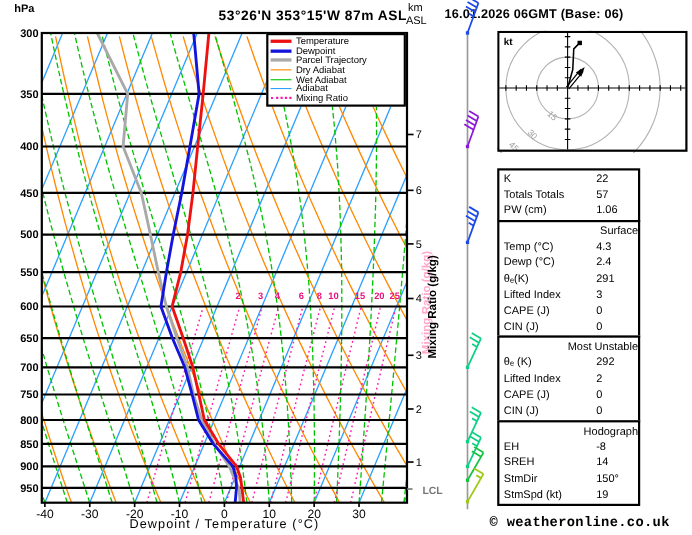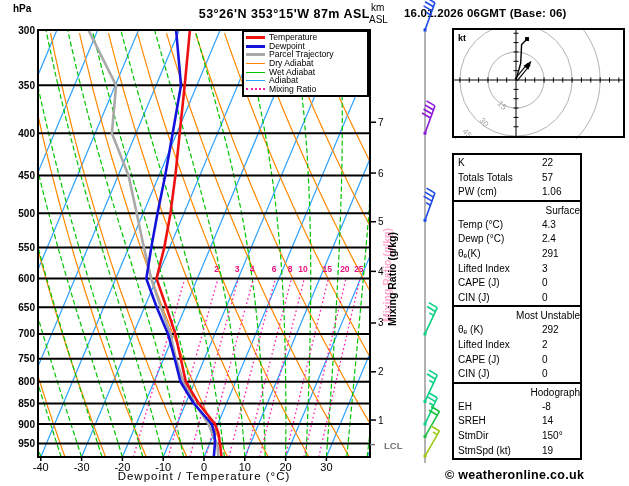--- a/index.html
+++ b/index.html
@@ -17,21 +17,21 @@
   .legend-row{display:flex;align-items:center;height:8.7px;}
   .legend-swatch{width:19px;height:0;margin-right:4px;flex:0 0 19px;}
   .legend-label{font-size:8.6px;line-height:8.7px;white-space:nowrap;}
   #tables{position:absolute;left:452px;top:153px;width:130px;z-index:4;}
   .tsec{box-sizing:border-box;border:2px solid #000;background:#fff;margin-top:-2px;
         padding:1px 0 0 0;position:relative;}
   .tsec:first-child{margin-top:0;}
   .trow{position:relative;font-size:10px;line-height:14.6px;padding:0 4px;white-space:nowrap;}
   .trow .val{position:absolute;left:88px;top:0;}
   .ttitle{text-align:right;font-size:10px;line-height:15px;}
-  #footer{position:absolute;left:445px;top:468px;font-size:12.5px;font-weight:bold;letter-spacing:0.3px;}
+  #footer{position:absolute;left:445px;top:468px;font-size:12.5px;font-weight:bold;letter-spacing:0.3px;font-family:Liberation Mono, monospace;}
   #hodo-svg{left:452px;top:28px;}
 </style>
 </head>
 <body>
 
 <div id="app">
 
   <div class="hdr" id="hpa-label">hPa</div>
   <div class="hdr" id="main-title">53°26'N 353°15'W 87m ASL</div>
   <div class="hdr" id="km-label">km</div>

